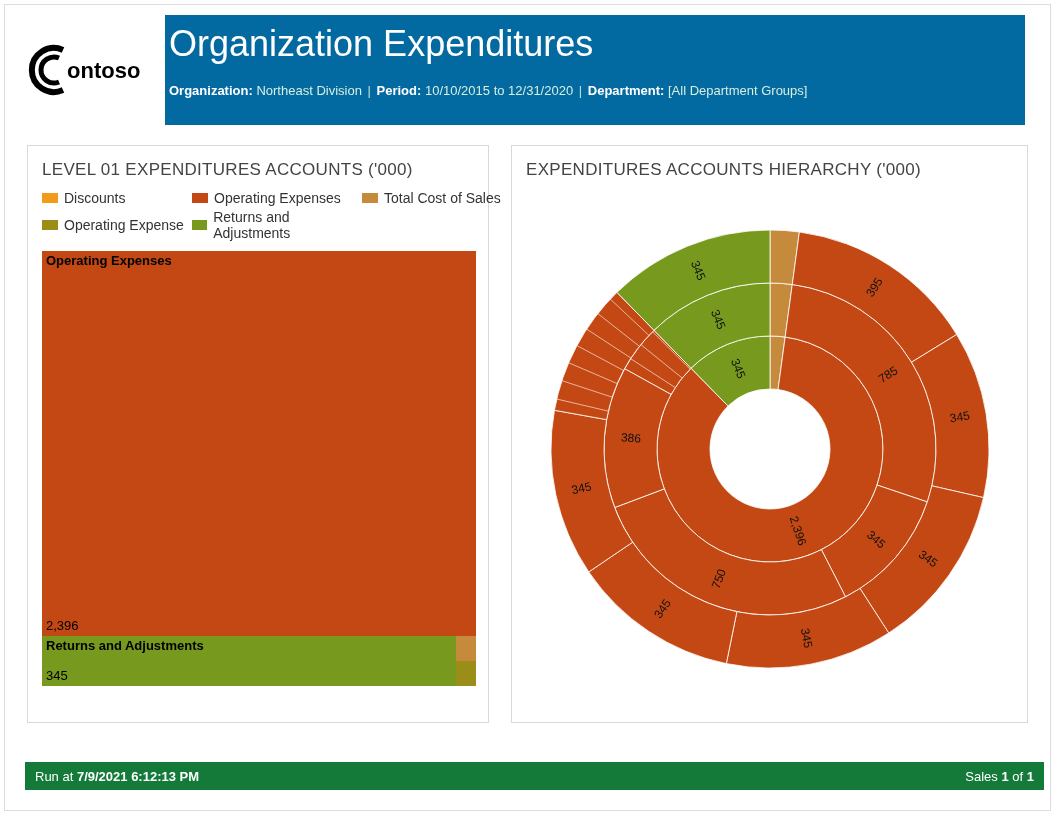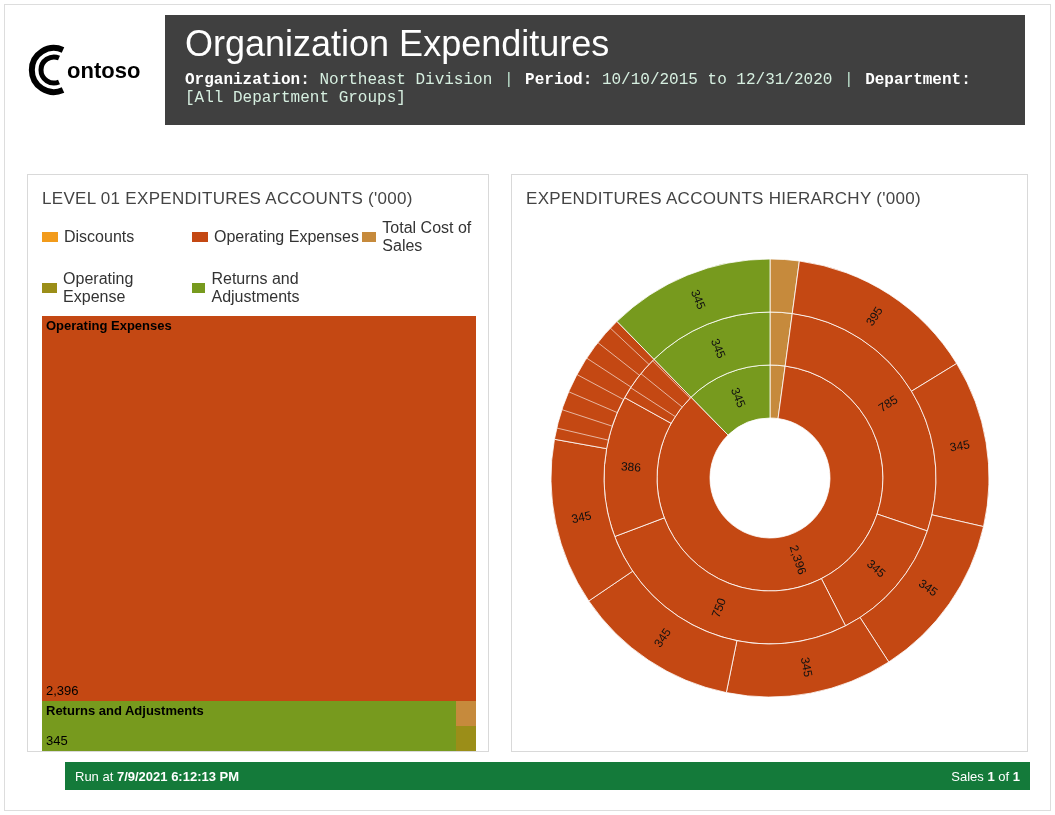--- a/index.html
+++ b/index.html
@@ -26,65 +26,63 @@
     padding: 10px 20px 0 20px;
   }
   .logo {
     width: 140px;
     height: 100px;
     display: flex;
     align-items: center;
     justify-content: flex-start;
   }
   .title-block {
-    background: #404040;
+    background: #0369a1;
     color: #fff;
     flex: 1;
     height: 110px;
-    padding: 8px 20px 10px 20px;
+    padding: 8px 20px 10px 4px;
     margin-right: 5px;
   }
   .title-block h1 {
     margin: 0;
     font-weight: 300;
     font-size: 36px;
   }
   .meta-line {
-    font-size: 16px;
-    margin-top: 6px;
+    font-size: 13px;
+    margin-top: 18px;
     color: #d6efe0;
-    font-family: Liberation Mono, monospace;
   }
   .meta-line .lbl { font-weight: 600; color: #fff; }
   .meta-line .sep { color: #bfe4cf; margin: 0 2px;}
   .panels {
     display: flex;
     gap: 22px;
     padding: 20px 22px 0 22px;
-    margin-top: 29px;
   }
   .panel {
     border: 1px solid #d9d9d9;
     padding: 14px 14px 14px 14px;
     position: relative;
   }
   .panel-left { width: 462px; height: 578px; }
   .panel-right { width: 560px; height: 578px; display:flex; flex-direction:column;}
   .panel-title {
     font-size: 17px;
     color: #444;
     letter-spacing: 0.3px;
     margin-bottom: 10px;
   }
   .legend {
     display: grid;
     grid-template-columns: 150px 170px 140px;
-    font-size: 16px;
+    font-size: 14px;
     color: #333;
-    row-gap: 15px;
+    row-gap: 3px;
     margin-bottom: 10px;
   }
   .legend .item { display:flex; align-items:center; gap:6px;}
   .swatch { width:16px; height:10px; display:inline-block;}
   .treemap {
     width: 434px;
     height: 435px;
     position: relative;
   }
   .tm-op {
@@ -96,24 +94,24 @@
   .tm-ra {
     position:absolute; left:0; top:385px; width:414px; height:50px;
     background:#779a1e;
   }
   .tm-ra .lab { position:absolute; left:4px; top:2px; font-weight:700; font-size:13px; color:#000;}
   .tm-ra .val { position:absolute; left:4px; bottom:3px; font-size:13px; color:#000;}
   .tm-d  { position:absolute; left:414px; top:385px; width:20px; height:25px; background:#c68a3c;}
   .tm-i  { position:absolute; left:414px; top:410px; width:20px; height:25px; background:#9b8e18;}
   .sun-wrap { flex:1; display:flex; align-items:center; justify-content:center;}
   .footer {
-    position:absolute; left:20px; right:20px; bottom:20px;
+    position:absolute; left:20px; right:6px; bottom:20px;
     background:#147a3a; color:#fff; height:28px;
     display:flex; align-items:center; justify-content:space-between;
-    padding:0 10px; font-size:13px;margin-left:40px;
+    padding:0 10px; font-size:13px;
   }
   .footer .run .ts { font-weight:700;}
   .footer .pg b { font-weight:700;}
   text.slabel { font-size:12px; fill:#111; dominant-baseline:middle; }
 </style>
 </head>
 <body>
 
 <div class="report-outer">
 

